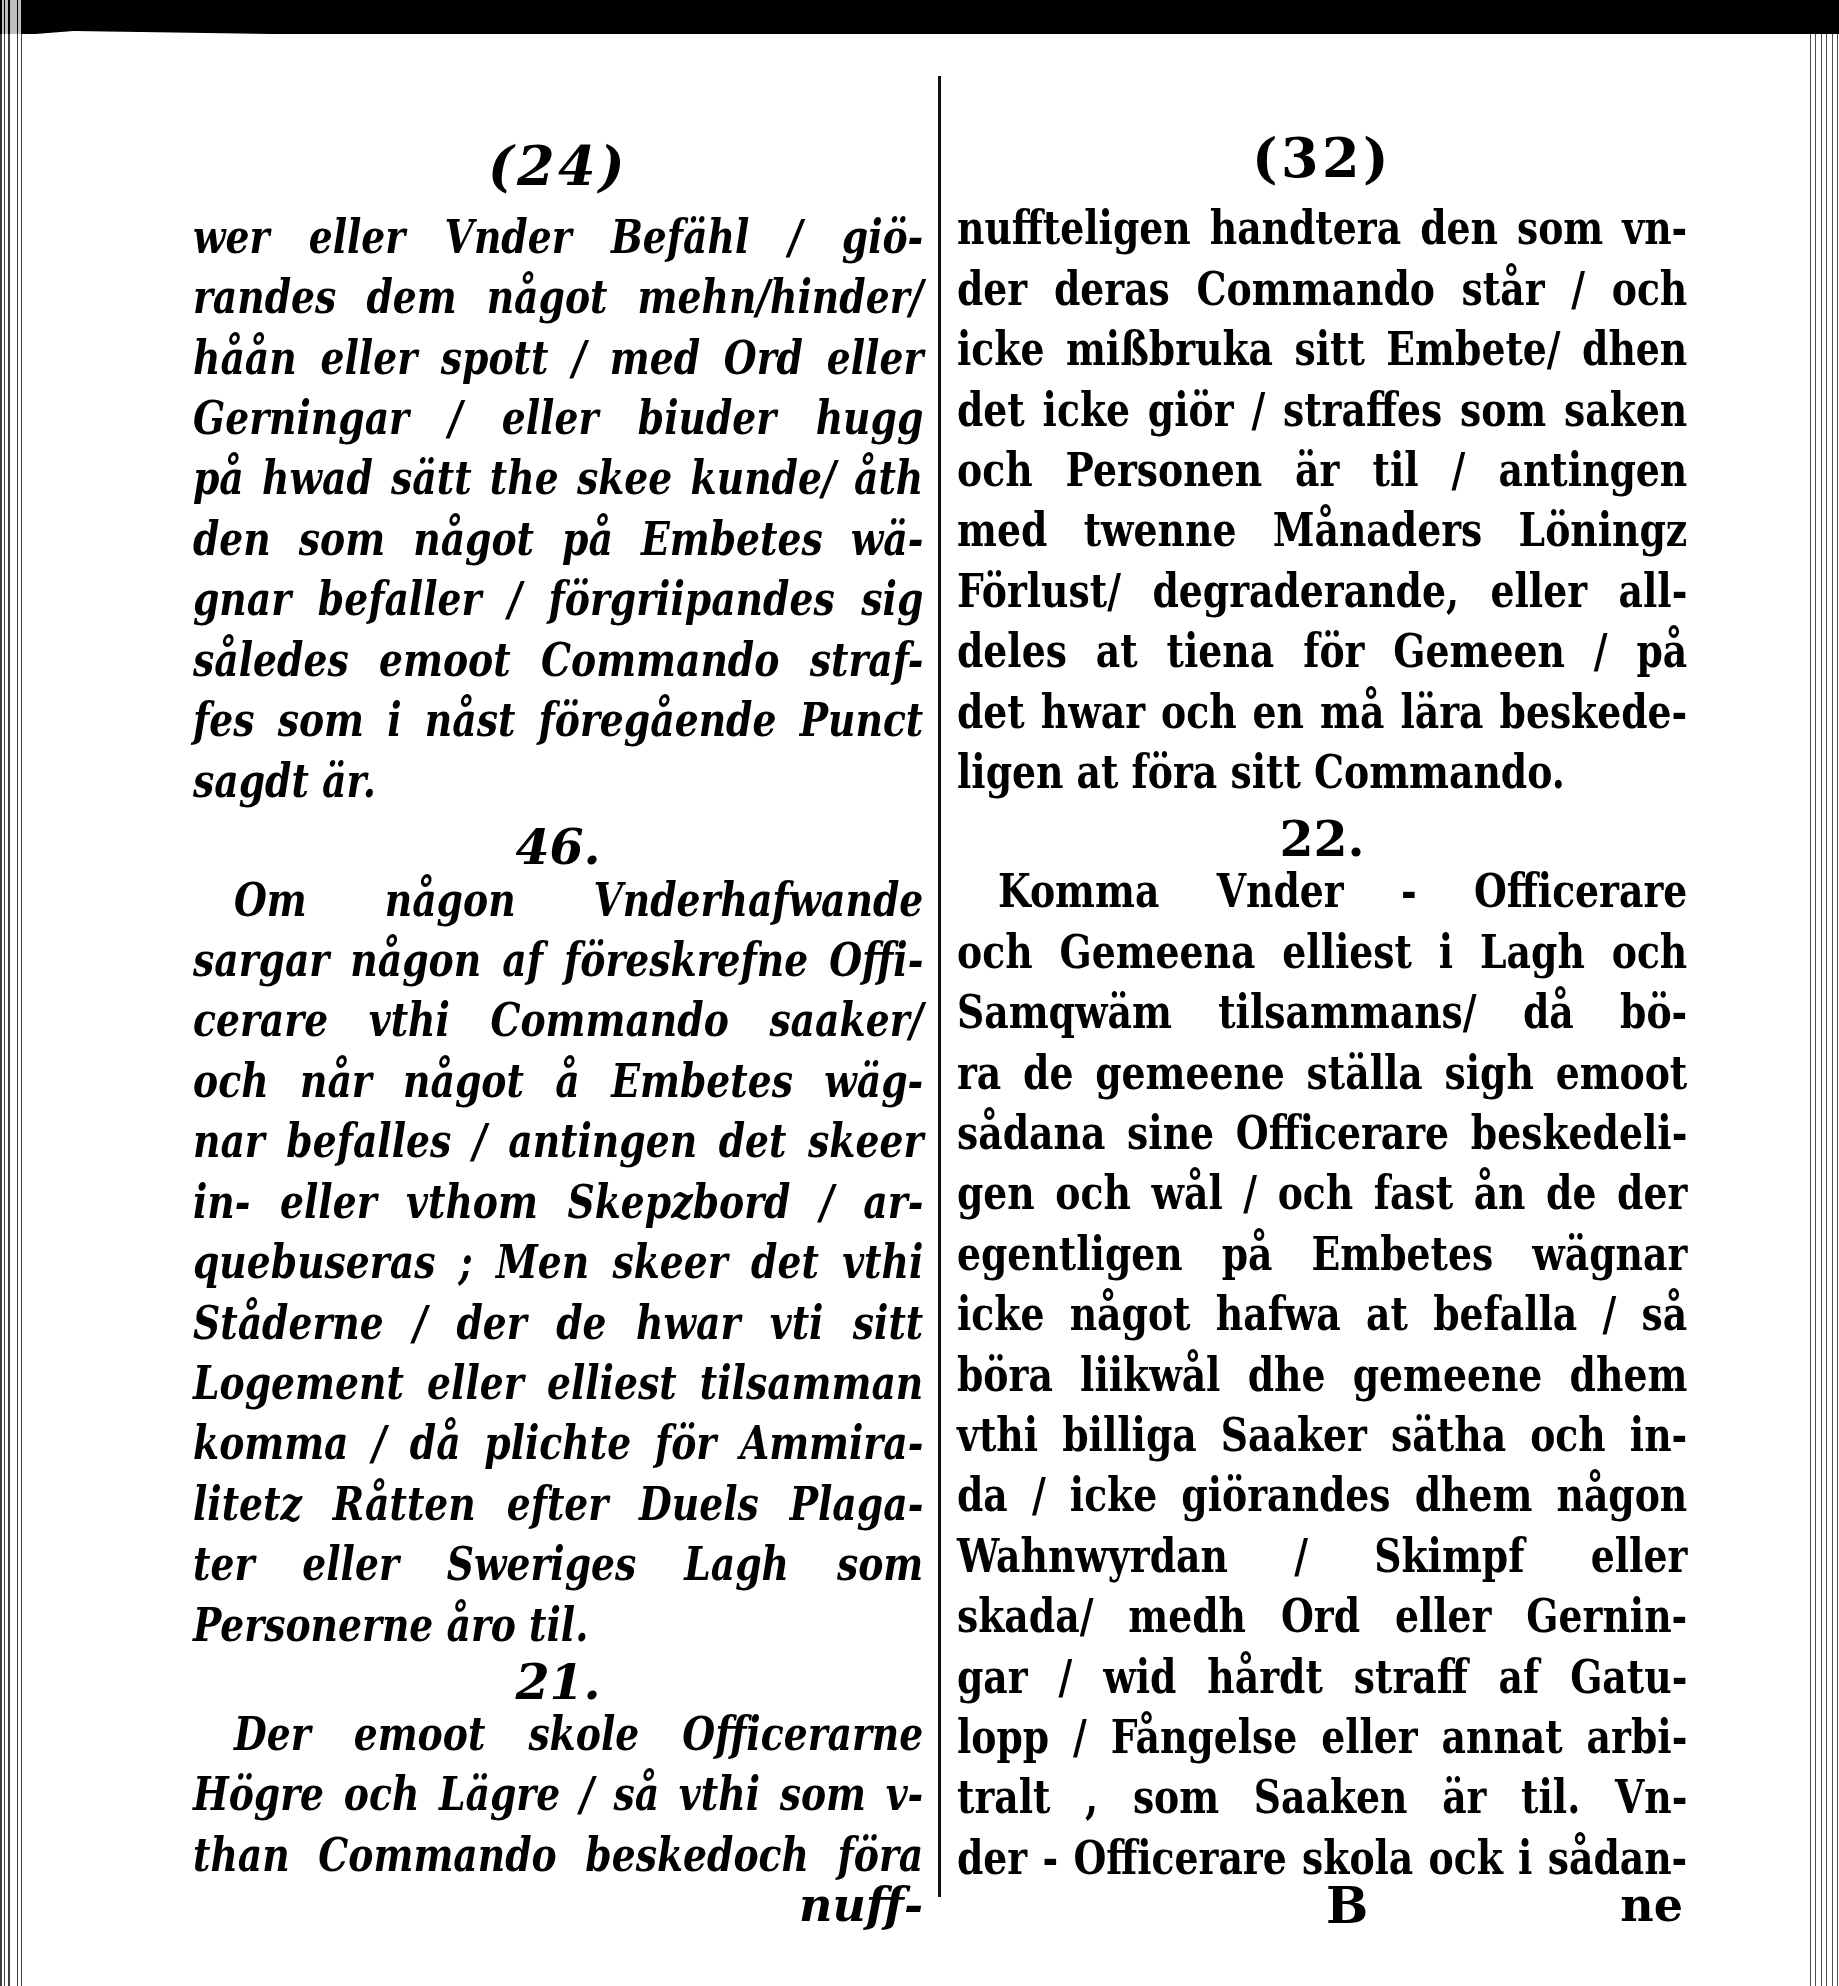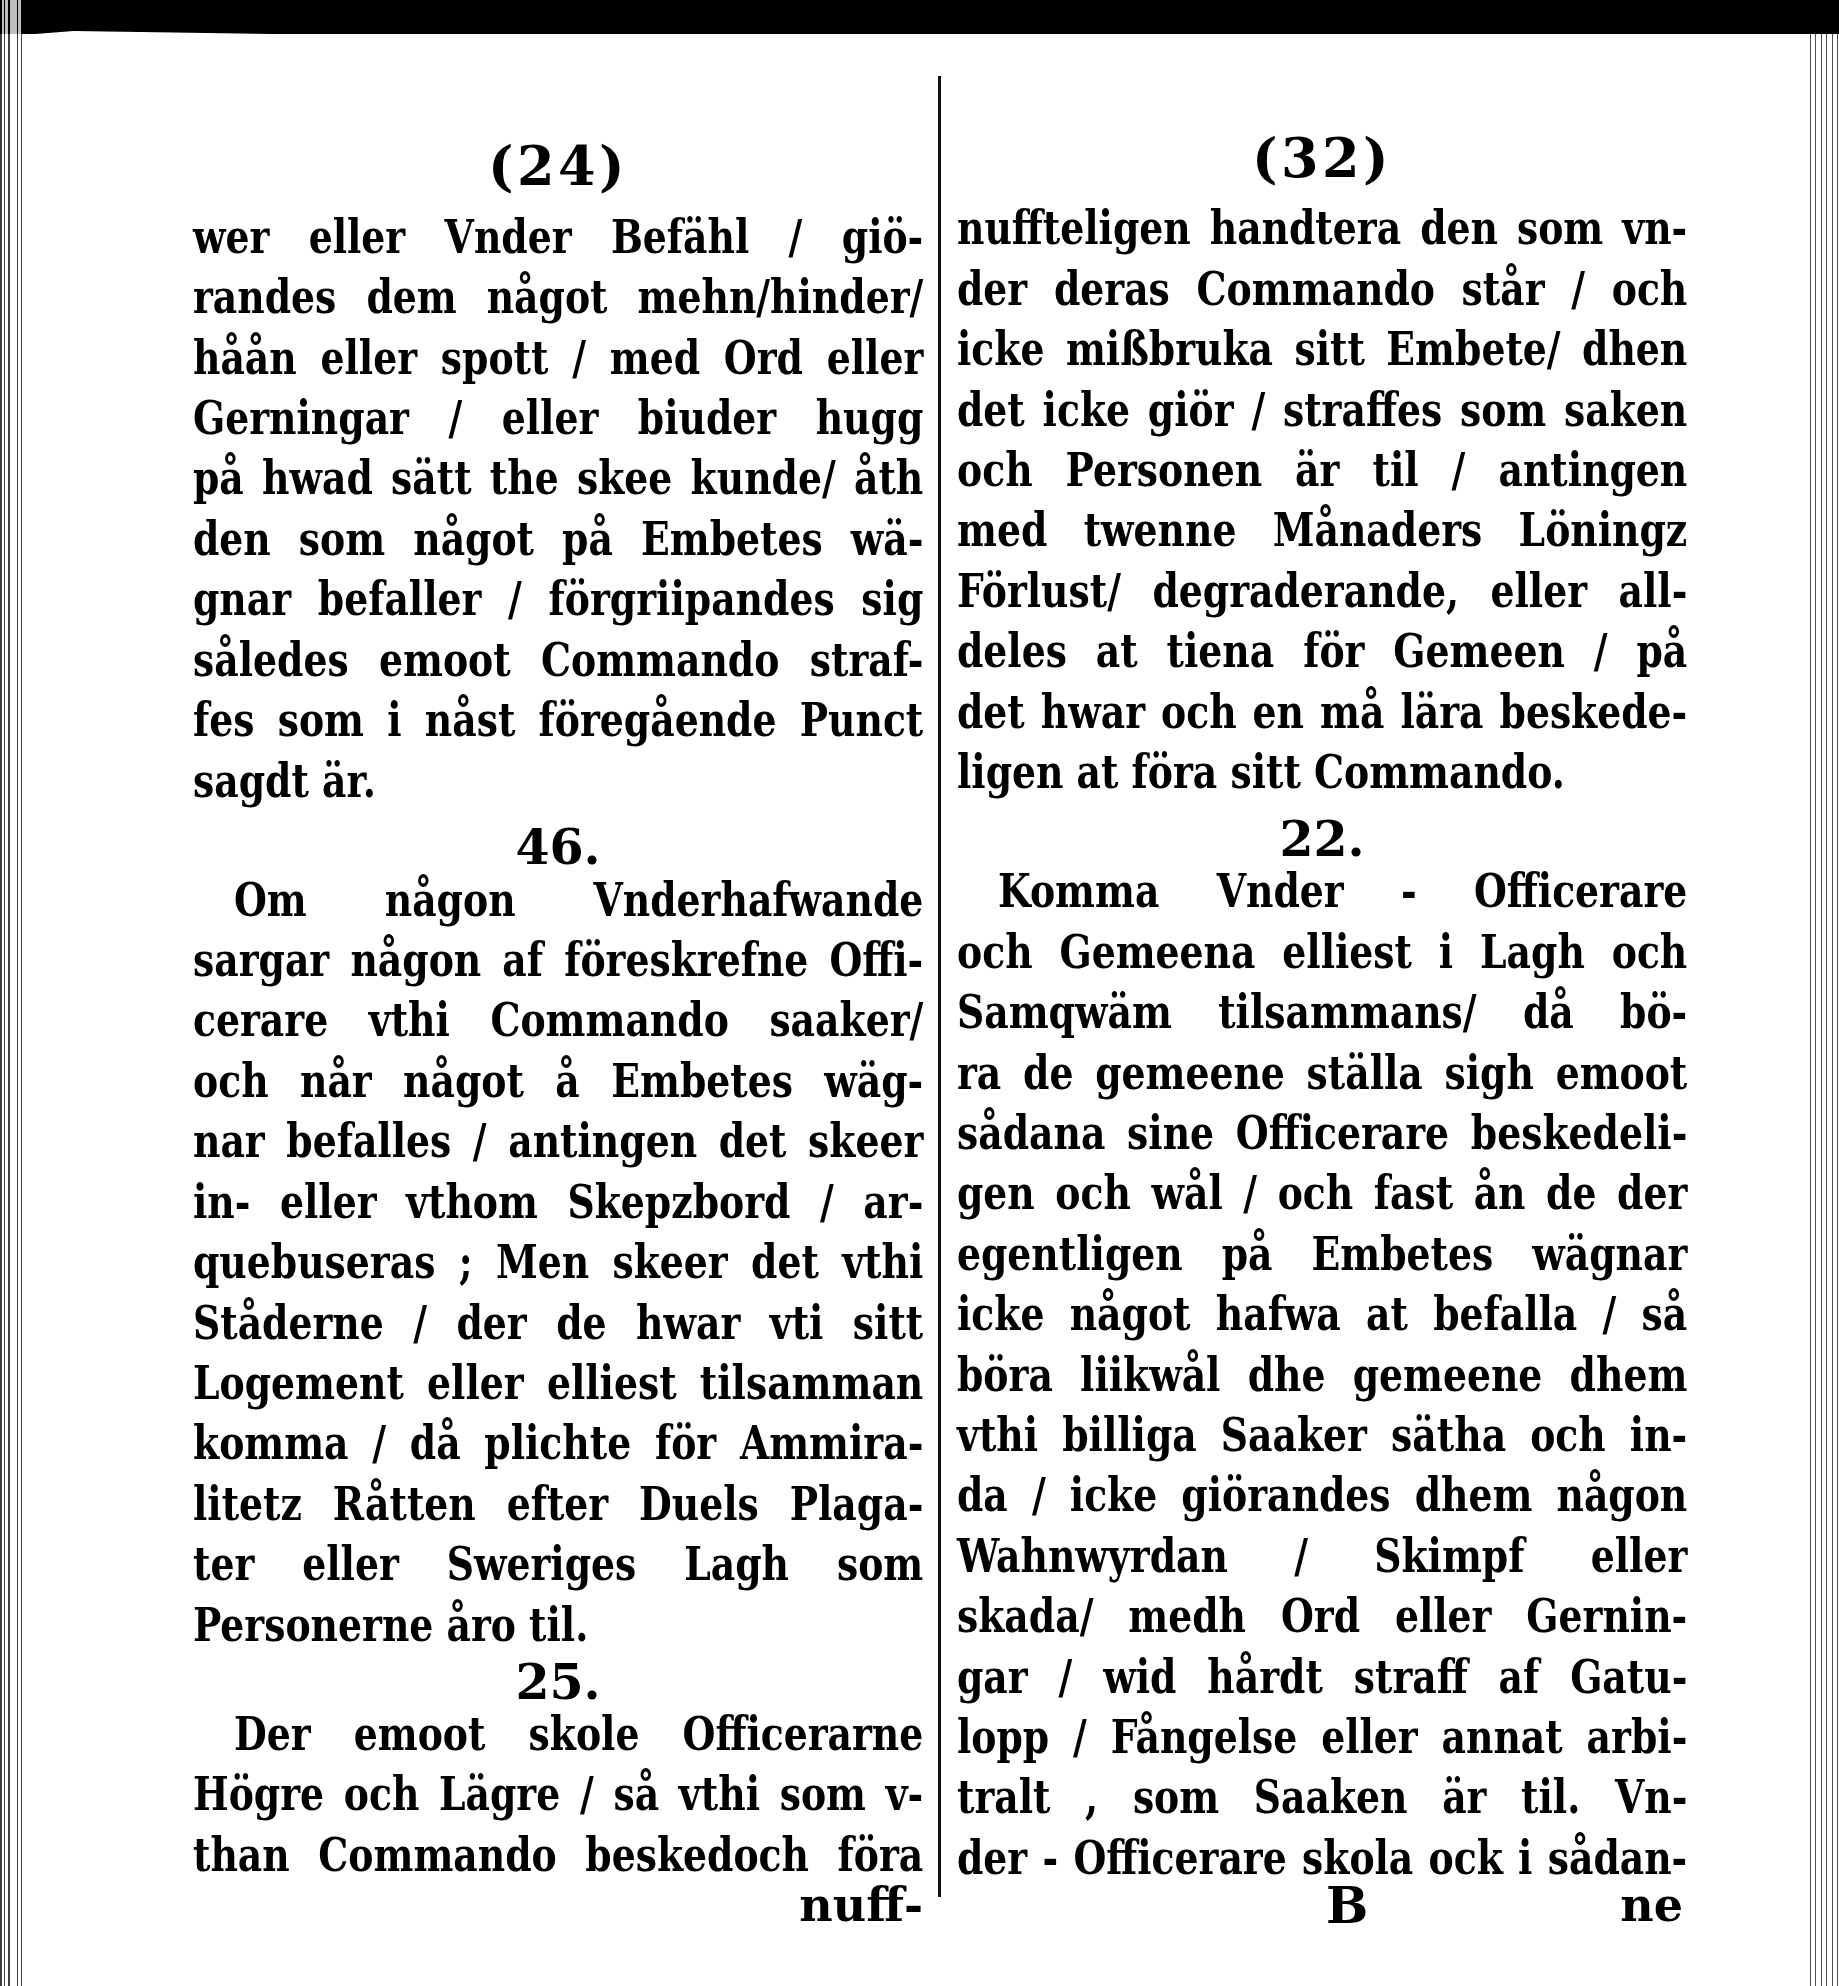--- a/index.html
+++ b/index.html
@@ -35,21 +35,21 @@
       background: repeating-linear-gradient(90deg, #fff 0 5px, #000 5px 5.9px, #fff 5.9px 10px, #000 10px 11px);
       opacity: 0.7;
     }
     .gutter-line {
       position: absolute; left: 938px; top: 76px; width: 2.5px; height: 1821px;
       background: #111;
     }
     .page {
       position: absolute; top: 0; height: 1987px;
     }
-    .page.left { left: 193px; width: 730px; }
+    .page.left { left: 193px; width: 730px; font-style: italic; }
     .page.right { left: 957px; width: 730px; }
 
     .folio {
       position: absolute; top: 134px; width: 100%;
       text-align: center;
       font-size: 54px; font-weight: bold;
       letter-spacing: 3.4px;
     }
     .line {
       position: absolute; left: 0; width: 100%;
@@ -110,21 +110,21 @@
   <div class="line" style="top:1114px">nar befalles / antingen det skeer</div>
   <div class="line" style="top:1175px">in- eller vthom Skepzbord / ar-</div>
   <div class="line" style="top:1235px">quebuseras ; Men skeer det vthi</div>
   <div class="line" style="top:1296px">Ståderne / der de hwar vti sitt</div>
   <div class="line" style="top:1356px">Logement eller elliest tilsamman</div>
   <div class="line" style="top:1416px">komma / då plichte för Ammira-</div>
   <div class="line" style="top:1477px">litetz Råtten efter Duels Plaga-</div>
   <div class="line" style="top:1537px">ter eller Sweriges Lagh som</div>
   <div class="line last" style="top:1598px">Personerne åro til.</div>
 
-  <div class="section-num" style="top:1653px">25.</div>
+  <div class="section-num" style="top:1653px">21.</div>
 
   <div class="line indent" style="top:1707px">Der emoot skole Officerarne</div>
   <div class="line" style="top:1767px">Högre och Lägre / så vthi som v-</div>
   <div class="line" style="top:1828px">than Commando beskedoch föra</div>
 
   <div class="catchword" style="top:1878px; right:0;">nuff-</div>
 </div>
 
 <div class="page right">
   <div class="folio" style="top:126px">(32)</div>

